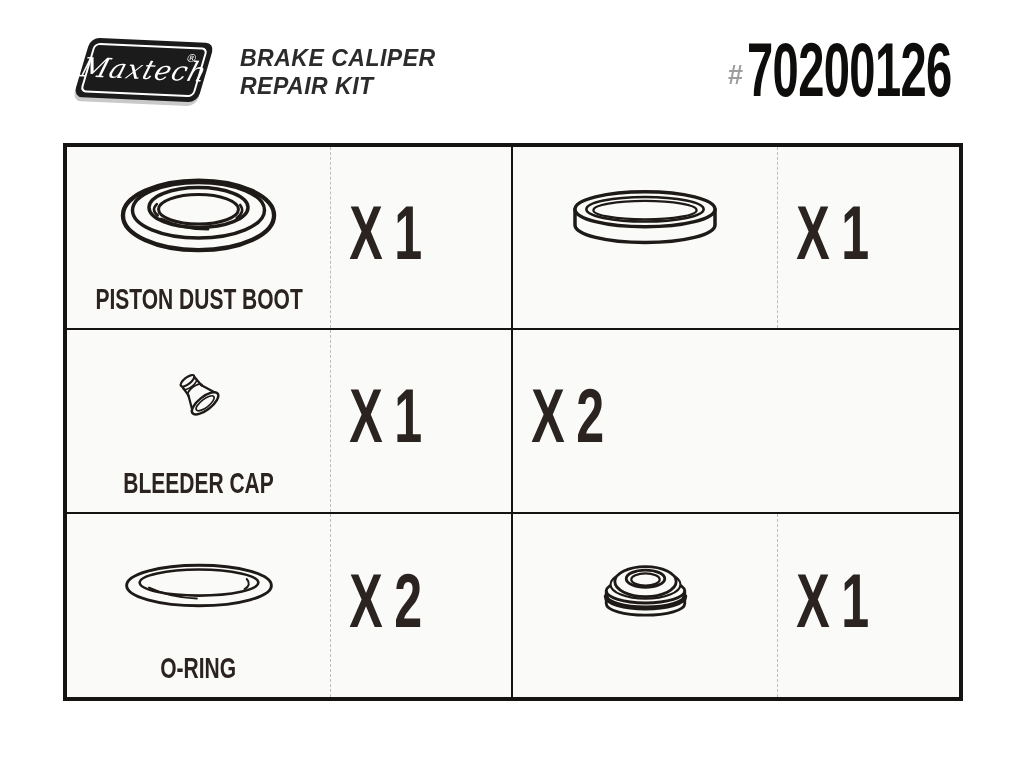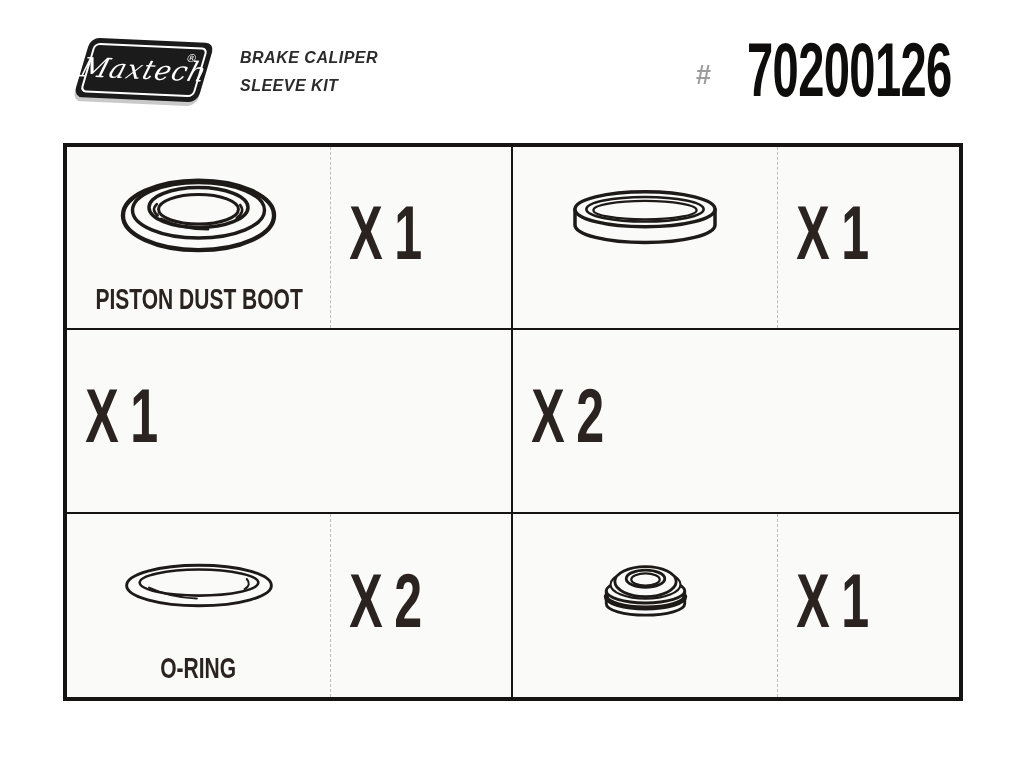--- a/index.html
+++ b/index.html
@@ -24,31 +24,31 @@
   .logo-text{
     color:#ffffff;font-family:"DejaVu Serif", serif;font-style:italic;
     font-size:27px;letter-spacing:1px;padding-bottom:2px;white-space:nowrap;
   }
   .logo-reg{
     position:absolute;top:3px;right:6px;color:#ffffff;font-size:11px;
     font-family:"DejaVu Sans", sans-serif;
   }
   .brand-title{
     position:absolute;left:240px;top:44px;
-    font-style:italic;font-weight:bold;font-size:16px;line-height:28px;
+    font-style:italic;font-weight:bold;font-size:23px;line-height:28px;
     letter-spacing:.5px;color:#2b2b2b;white-space:nowrap;
   }
   .part-number{
     position:absolute;top:36px;right:70px;height:68px;
     display:flex;align-items:flex-end;
   }
   .pn-hash{
     color:#9d9d9d;font-weight:bold;font-size:27px;margin-right:4px;margin-bottom:13px;
   }
-  .pn-digits-box{width:207px;height:68px;overflow:visible;margin-left:32px;}
+  .pn-digits-box{width:207px;height:68px;overflow:visible;}
   .pn-digits{
     display:inline-block;white-space:nowrap;
     font-weight:bold;font-size:76px;line-height:68px;color:#0e0d0c;
     letter-spacing:-1px;transform:scaleX(0.62);transform-origin:left bottom;
   }
 
   
   .kit-table{
     position:absolute;left:63px;top:143px;width:900px;height:558px;
     box-sizing:border-box;border:4px solid #161412;background:#fafaf9;
@@ -92,21 +92,21 @@
 
   <div class="logo">
     <div class="logo-inner">
       <span class="logo-text">Maxtech</span>
       <span class="logo-reg">®</span>
     </div>
   </div>
 
   <div class="brand-title">
     <div>BRAKE CALIPER</div>
-    <div>SLEEVE KIT</div>
+    <div>REPAIR KIT</div>
   </div>
 
   <div class="part-number">
     <span class="pn-hash">#</span>
     <span class="pn-digits-box"><span class="pn-digits">70200126</span></span>
   </div>
 
   <div class="kit-table">
 
     <div class="cell colL rtop">
@@ -141,20 +141,39 @@
             <ellipse class="ln" cx="85" cy="31" rx="59" ry="10.5" stroke-width="2.5"></ellipse>
           </svg>
         </div>
       </div>
       <div class="qty-zone">
         <span class="qty-text">X 1</span>
       </div>
     </div>
 
     <div class="cell colL rtop">
+      <div class="part-zone">
+        <div class="illus">
+          <svg width="66" height="66" viewBox="0 0 120 120">
+            <g transform="rotate(-38 60 50)">
+              <path class="fl" d="M32,68 L45,38 L46,16 L74,16 L75,38 L88,68 Z" stroke-width="0"></path>
+              <path class="ln" d="M32,68 L45,38 M88,68 L75,38" stroke-width="4"></path>
+              <path class="ln" d="M44,38 A16,7 0 0 1 76,38" stroke-width="3.5"></path>
+              <path class="ln" d="M46,16 L45,38 M74,16 L75,38" stroke-width="4"></path>
+              <ellipse class="fl" cx="60" cy="16" rx="15" ry="6" stroke-width="4"></ellipse>
+              <path class="ln" d="M45,23 A15,6 0 0 0 75,23" stroke-width="3"></path>
+              <ellipse class="fl" cx="60" cy="68" rx="29" ry="12" stroke-width="4.5"></ellipse>
+              <ellipse class="ln" cx="60" cy="68" rx="20" ry="7.5" stroke-width="3"></ellipse>
+            </g>
+          </svg>
+        </div>
+        <div class="part-label">
+          <span>BLEEDER CAP</span>
+        </div>
+      </div>
       <div class="qty-zone">
         <span class="qty-text">X 1</span>
       </div>
     </div>
 
     <div class="cell rtop">
       <div class="qty-zone">
         <span class="qty-text">X 2</span>
       </div>
     </div>

